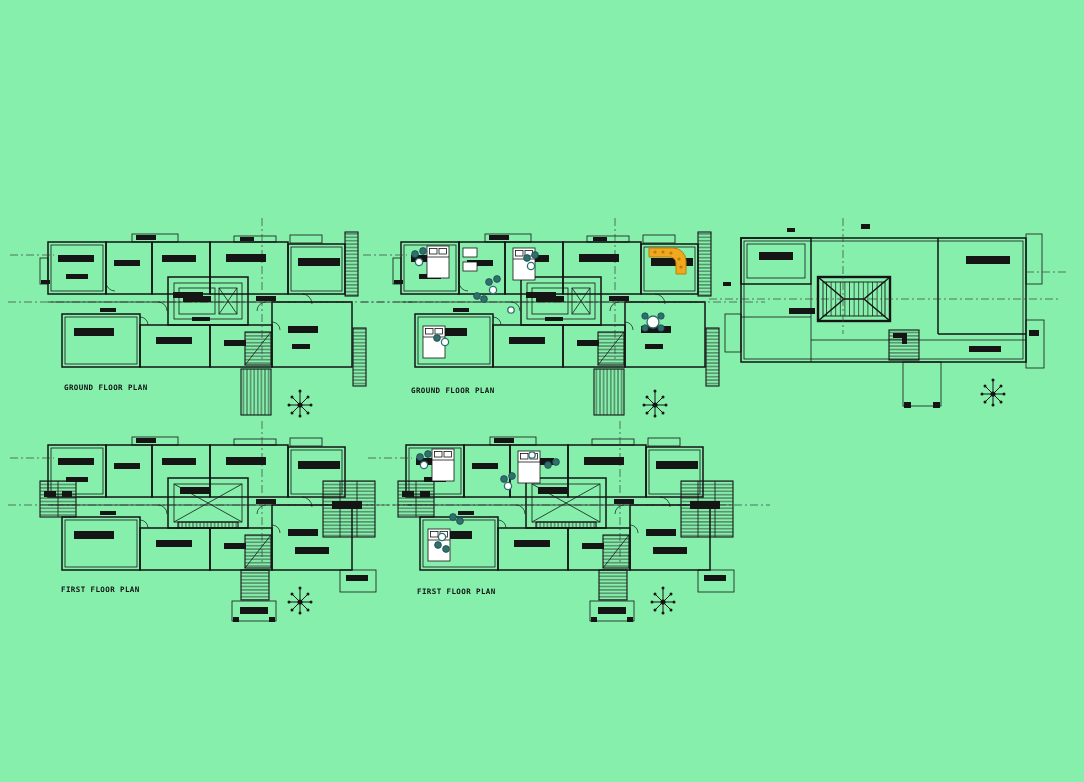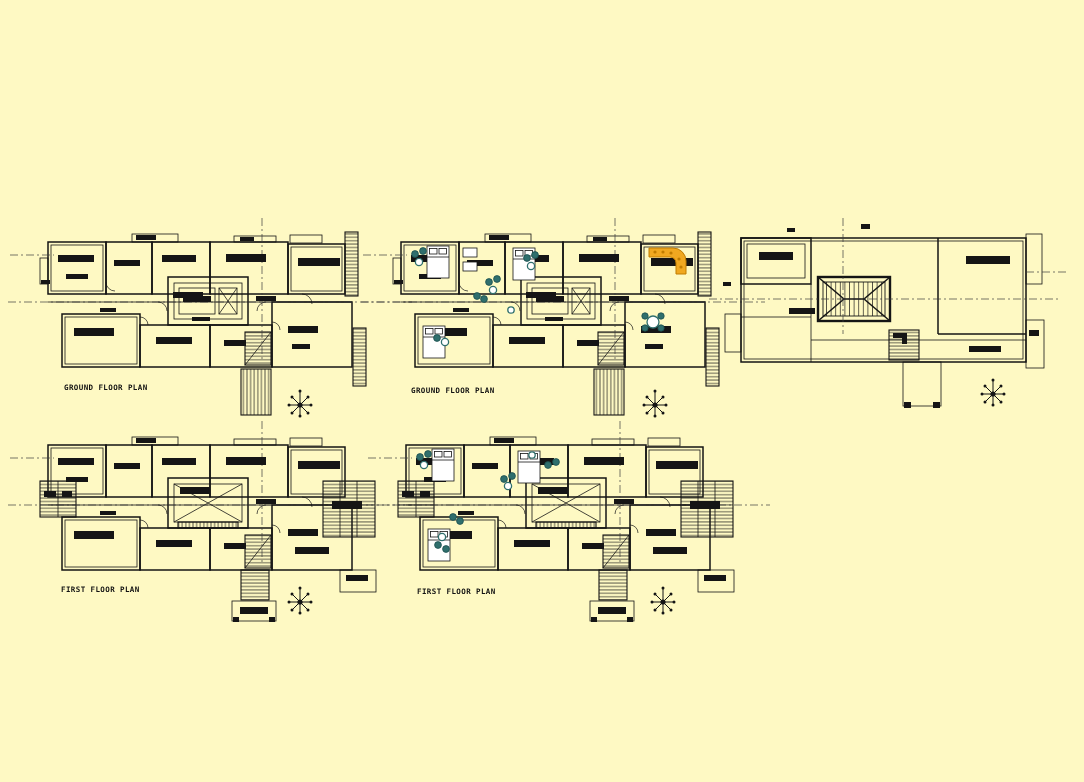--- a/index.html
+++ b/index.html
@@ -1,16 +1,16 @@
 <!DOCTYPE html>
 <html style="--line: #151515; --dash: #3c3c3c; --furniture-teal: #2f6f6d; --furniture-teal-dark: #1c4f4e; --sofa-yellow: #f0a820; --sofa-outline: #c07c00;"><head>
 <meta charset="utf-8">
 <style>
   html,body{margin:0;padding:0;background:#fff;}
-  #sheet{position:relative;width:1084px;height:782px;background:#fef9c3;overflow:hidden;
+  #sheet{position:relative;width:1084px;height:782px;background:#86efac;overflow:hidden;
          font-family:"Liberation Sans",sans-serif;}
   svg{position:absolute;left:0;top:0;}
   .w   {fill:none;stroke:var(--line,#151515);stroke-width:1.5;}
   .wt  {fill:none;stroke:var(--line,#151515);stroke-width:2.4;}
   .w2  {fill:none;stroke:var(--line,#151515);stroke-width:.8;}
   .w2f {fill:#fff;stroke:var(--line,#151515);stroke-width:.8;}
   .hrect{stroke:var(--line,#151515);stroke-width:1.1;fill:url(#hH);}
   .vrect{stroke:var(--line,#151515);stroke-width:1.1;fill:url(#hV);}
   .vfrect{stroke:var(--line,#151515);stroke-width:.9;fill:url(#hVf);}
   .lbl {fill:var(--line,#151515);}

